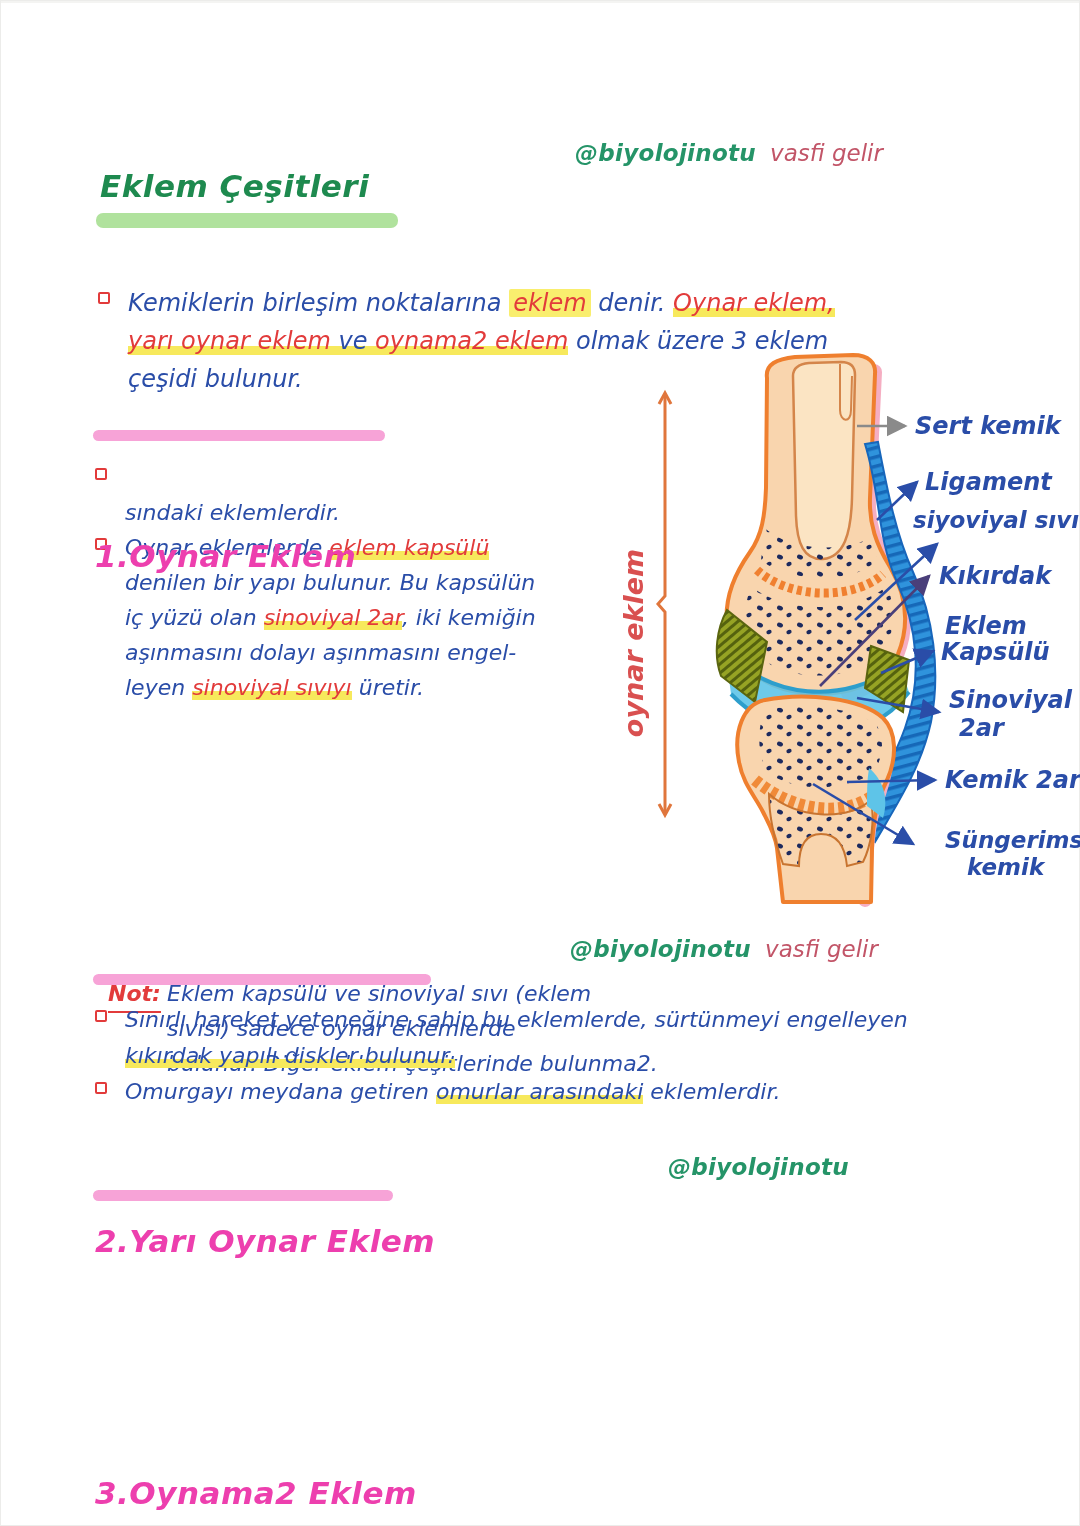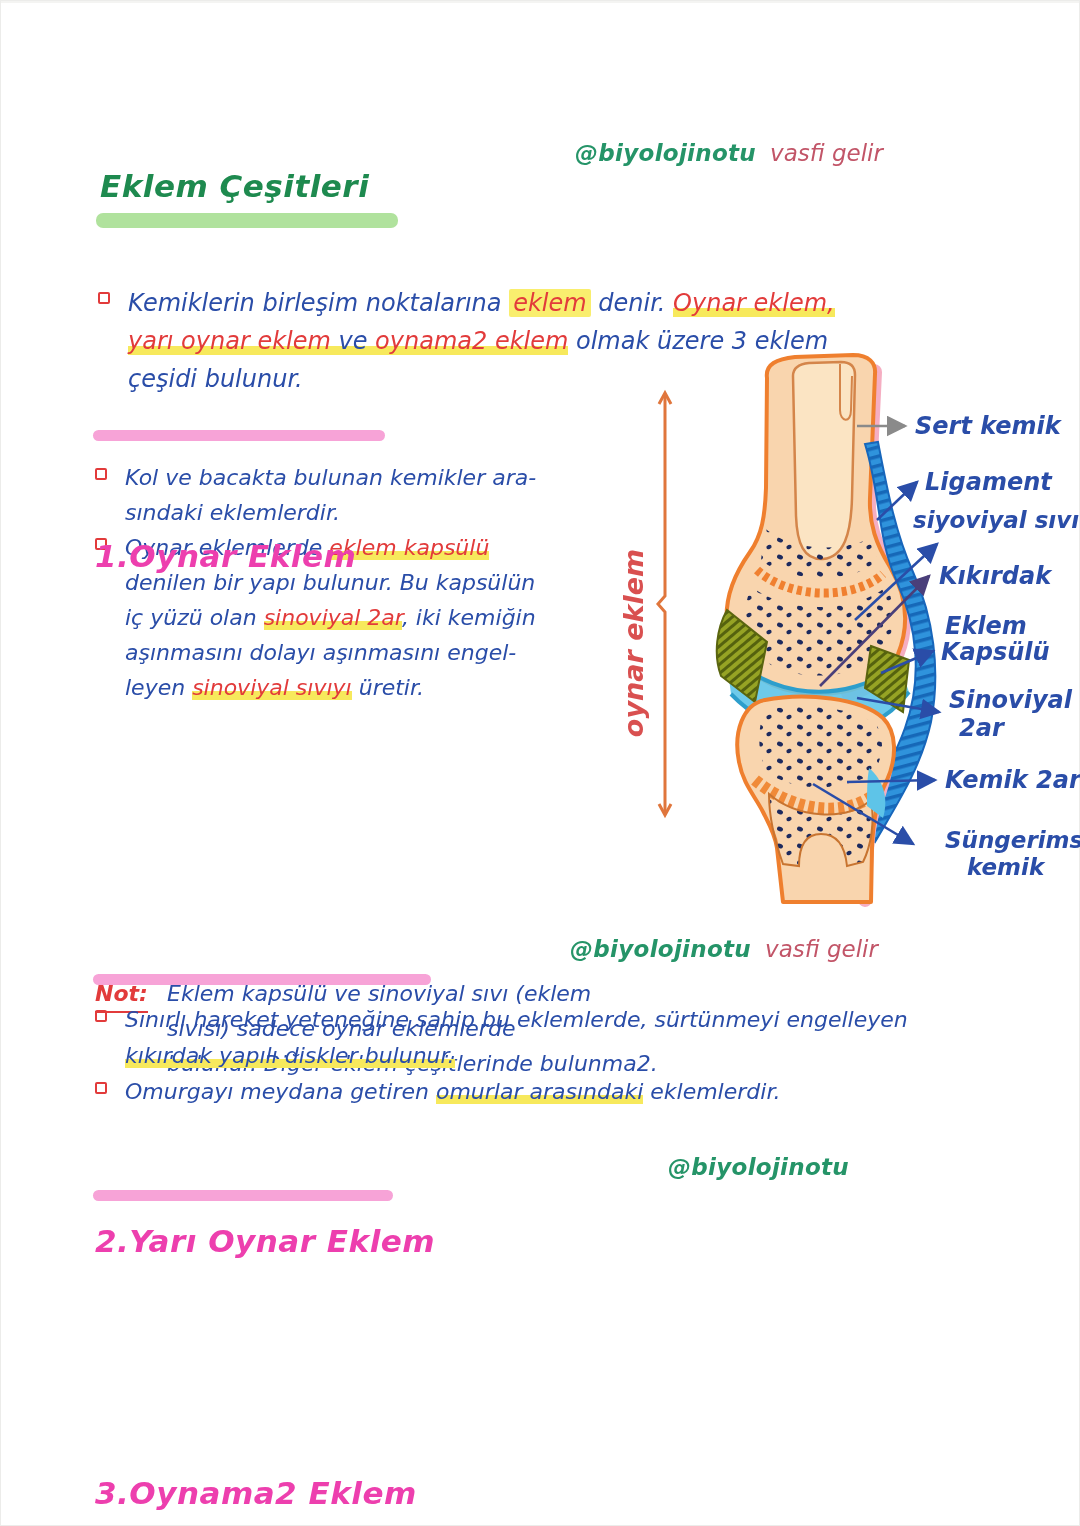--- a/index.html
+++ b/index.html
@@ -23,21 +23,21 @@
   .h-pink { color:#ed3fae; font-size:31px; font-weight:bold; letter-spacing:.5px; position:relative; z-index:2; }
   .pbar   { background:#f7a3d7; border-radius:6px; height:11px; }
   .body22 { font-size:22px; line-height:35px; }
   .intro  { font-size:24px; line-height:38px; }
   .bitem  { position:relative; padding-left:30px; }
   .sq { position:absolute; left:0; top:8px; width:12px; height:12px;
         border:2.5px solid #e23b3b; border-radius:2px; background:transparent; }
   .note-label { color:#e23b3b; font-weight:bold; border-bottom:2.5px solid #e23b3b; }
   .note-text  { display:block; margin-left:72px; }
   .note-wrap  { position:relative; }
-  .note-wrap .note-label { position:absolute; left:0; top:0; }
+  .note-wrap .note-label { position:absolute; left:13px; top:0; }
   svg text { font-family:"DejaVu Sans", sans-serif; }
 </style>
 </head>
 <body>
 
 <div class="page">
 
   <div class="abs" style="left:575px; top:140px; white-space:nowrap;">
     <span class="handle">@biyolojinotu</span><span class="author">vasfi gelir</span>
   </div>
@@ -51,21 +51,21 @@
     <span class="uly"><span class="red">yarı oynar eklem</span><span> ve </span><span class="red">oynama2 eklem</span></span><span> olmak üzere 3 eklem</span><br>
     <span>çeşidi bulunur.</span>
   </div>
 
   <div class="abs h-pink" style="left:95px; top:388px;">1.Oynar Eklem</div>
   <div class="abs pbar" style="left:93px; top:430px; width:292px;"></div>
 
   <div class="abs body22 ink" style="left:95px; top:460px; width:560px;">
     <div class="bitem">
       <span class="sq"></span>
-      <span>Kol ve bacakta bulunan kemikler ara-</span><br>
+      <br>
       <span>sındaki eklemlerdir.</span>
     </div>
     <div class="bitem">
       <span class="sq"></span>
       <span>Oynar eklemlerde </span><span class="red uly">eklem kapsülü</span><br>
       <span>denilen bir yapı bulunur. Bu kapsülün</span><br>
       <span>iç yüzü olan </span><span class="red uly">sinoviyal 2ar</span><span>, iki kemiğin</span><br>
       <span>aşınmasını dolayı aşınmasını engel-</span><br>
       <span>leyen </span><span class="red uly">sinoviyal sıvıyı</span><span> üretir.</span>
     </div>

